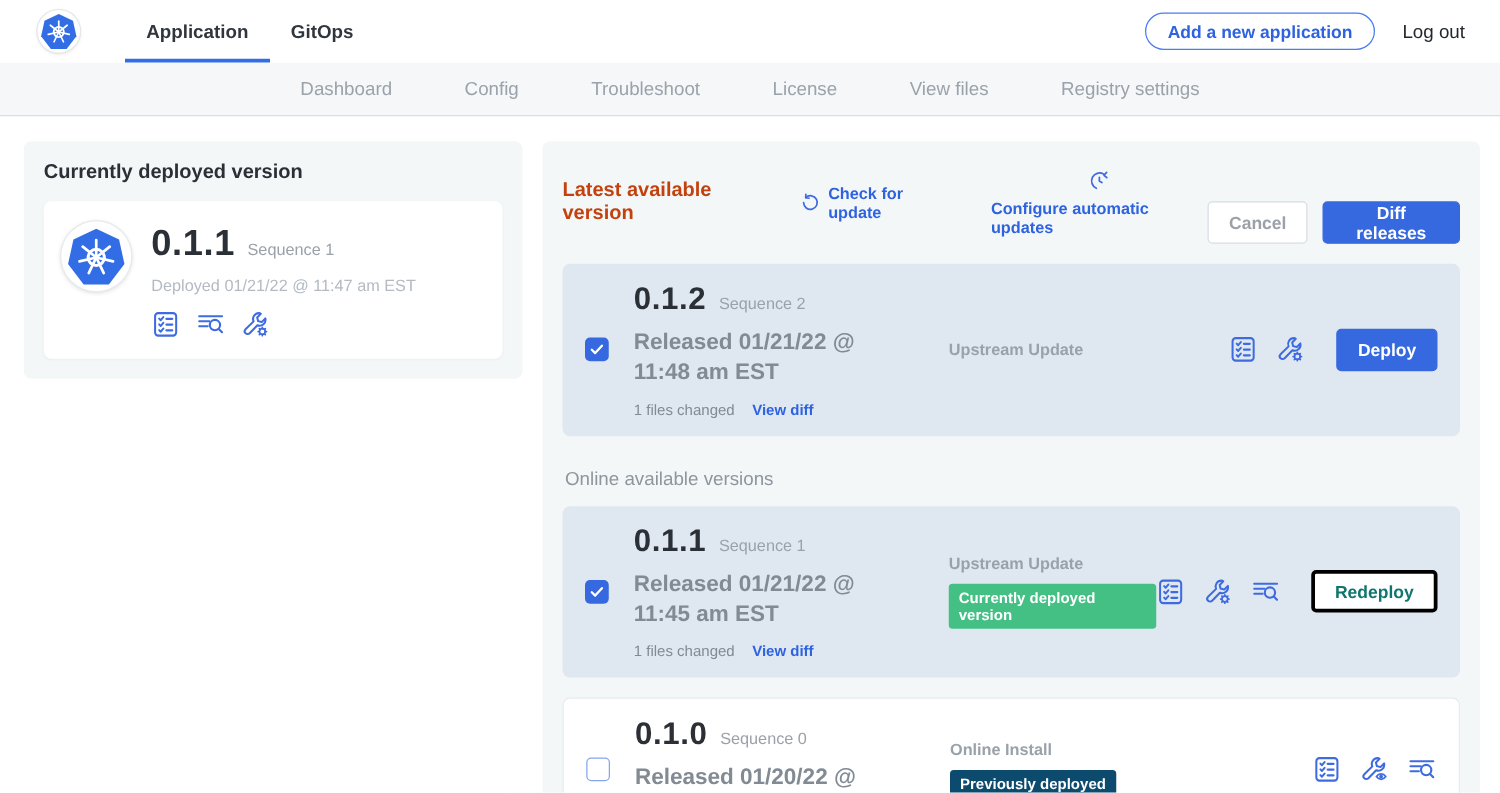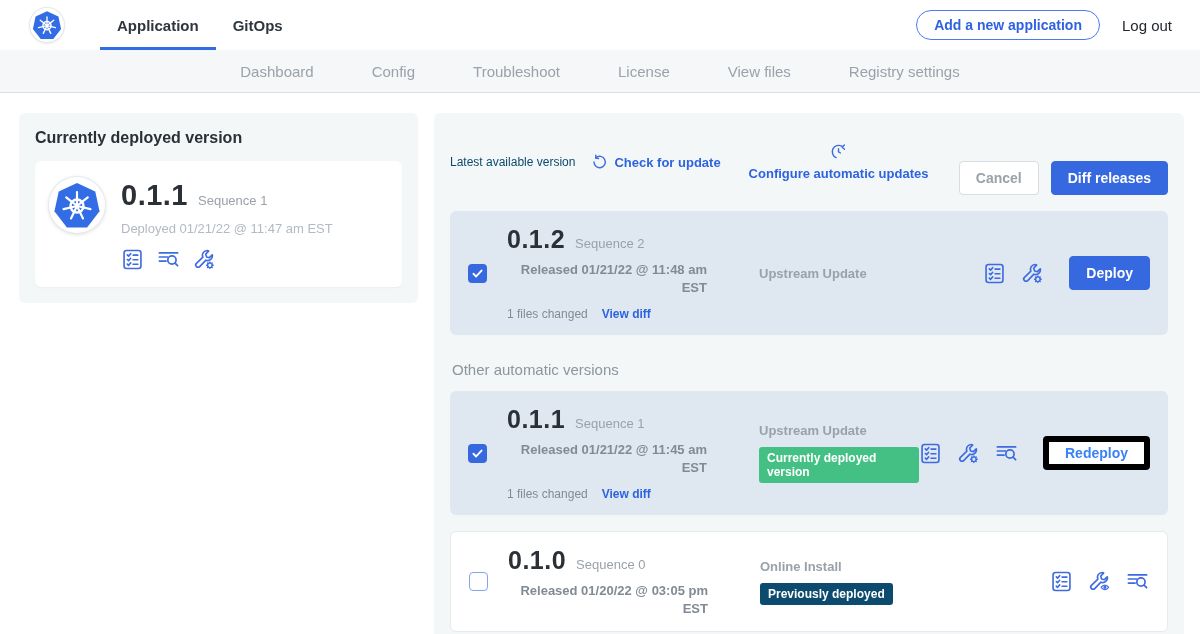--- a/index.html
+++ b/index.html
@@ -43,41 +43,41 @@
   .ver-big { font-size:29px; font-weight:800; color:#2a3036; letter-spacing:.5px; }
   .seq { font-size:13px; color:#9aa1a9; }
   .deployed-date { font-size:13px; color:#b3bac2; margin-top:9px; }
   .icon-row { display:flex; align-items:center; gap:13px; margin-top:12px; }
   .ic { width:23px; height:23px; color:#3e6be0; cursor:pointer; display:inline-flex; }
   .ic svg { width:100%; height:100%; }
 
   
   .latest-card { flex:1; padding:16px 16px 20px; }
   .latest-head { display:flex; align-items:center; margin-bottom:16px; }
-  .latest-title { font-size:12px; font-weight:400; color:#0c4a6e; margin-right:16px; }
+  .latest-title { font-size:16px; font-weight:700; color:#c2410c; margin-right:16px; }
   .blue-link { display:flex; align-items:center; gap:6px; color:#2e63e0; font-size:13px; font-weight:700; cursor:pointer; }
   .blue-link + .blue-link { margin-left:28px;flex-direction:column; }
   .blue-link .ic { width:17px; height:17px; cursor:inherit; }
   .head-actions { margin-left:auto; display:flex; gap:12px;margin-top:32px; }
   .btn { height:34px; border-radius:4px; font-size:14px; font-weight:700; padding:0 16px; cursor:pointer; }
   .btn-cancel { background:#fff; border:1px solid #d8dde2; color:#9aa1a9; }
   .btn-primary { background:#3668df; border:1px solid #3668df; color:#fff; }
-  .btn-outline { background:#fff; border:6px solid #000000; color:#3b82f6; }
+  .btn-outline { background:#fff; border:3px solid #000000; color:#0f766e; }
 
   .vrow { border-radius:6px; display:flex; align-items:center; padding:14px 18px; }
   .vrow.selected { background:#dfe8f0; }
   .vrow.plain { background:#fff; border:1px solid #e7ebee; }
   .checkbox { width:19px; height:19px; border-radius:4px; flex:none; cursor:pointer;
     display:flex; align-items:center; justify-content:center; }
   .checkbox.checked { background:#3668df; }
   .checkbox.unchecked { background:#fff; border:1.5px solid #86a4ee; }
   .checkbox svg { width:13px; height:13px; }
   .vinfo { margin-left:20px; width:212px; flex:none; }
   .vnum { font-size:25px; font-weight:800; color:#2a3036; letter-spacing:.5px; }
-  .released { font-size:13px; font-weight:700; color:#828a93; margin-top:7px; width:200px; line-height:1.35;text-align:right; }
+  .released { font-size:18px; font-weight:700; color:#828a93; margin-top:7px; width:200px; line-height:1.35; }
   .files-line { display:flex; align-items:flex-end; gap:14px; margin-top:11px; font-size:12px; color:#828a93; }
   .view-diff { color:#2e63e0; font-weight:700; cursor:pointer; }
   .vmid { flex:1; margin-left:40px; display:flex; flex-direction:column; gap:9px; align-items:flex-start; }
   .source { font-size:13px; font-weight:700; color:#99a1a9; }
   .badge { font-size:12px; font-weight:700; color:#fff; padding:4px 8px; border-radius:3px; }
   .badge-green { background:#44c085; }
   .badge-gray { background:#0c4a6e; }
   .vactions { display:flex; align-items:center; gap:15px; }
   .vactions .btn { margin-left:10px; }
   .other-title { font-size:15px; color:#8d959d; margin:26px 2px 13px; }
@@ -272,21 +272,21 @@
         <span class="ic">
             <svg>
               <use href="#sym-wrench"></use>
               <use href="#sym-gear"></use>
             </svg>
           </span>
         <button class="btn btn-primary">Deploy</button>
       </div>
     </div>
 
-    <div class="other-title">Other automatic versions</div>
+    <div class="other-title">Online available versions</div>
 
     <div class="vrow selected">
       <div class="checkbox checked">
         <svg>
             <use href="#sym-check"></use>
           </svg>
       </div>
       <div class="vinfo">
         <div class="ver-line">
           <span class="vnum">0.1.1</span>

